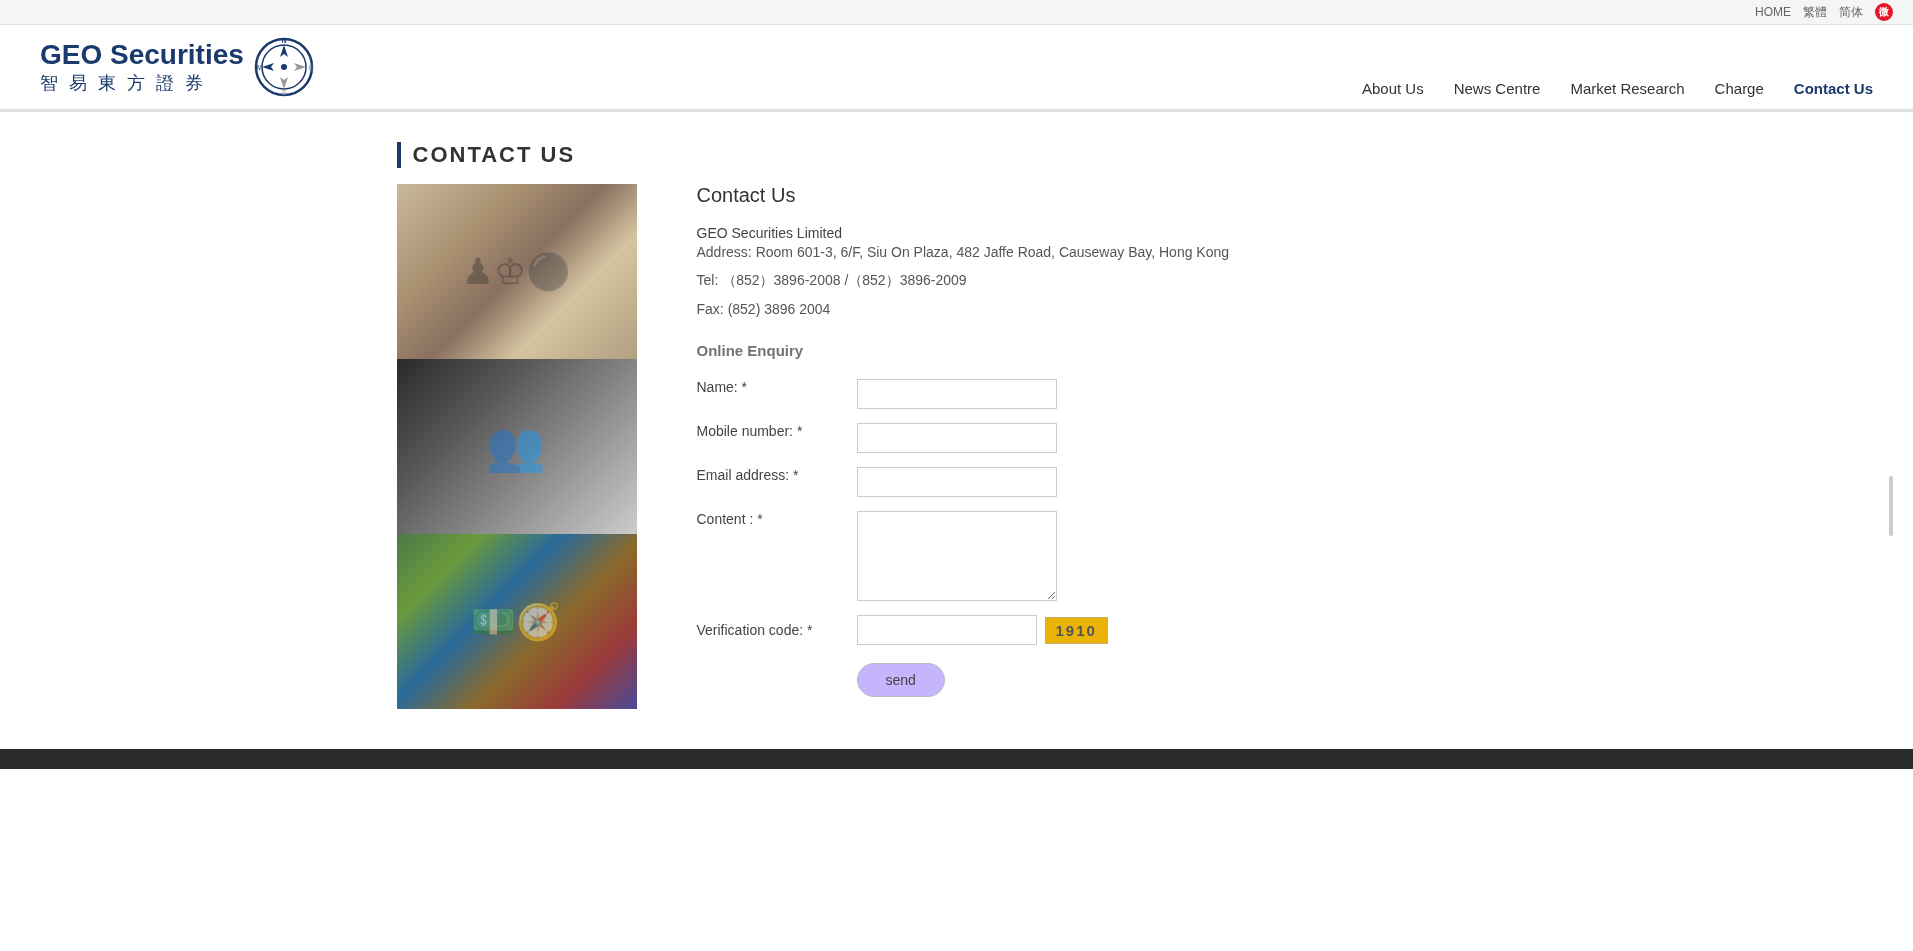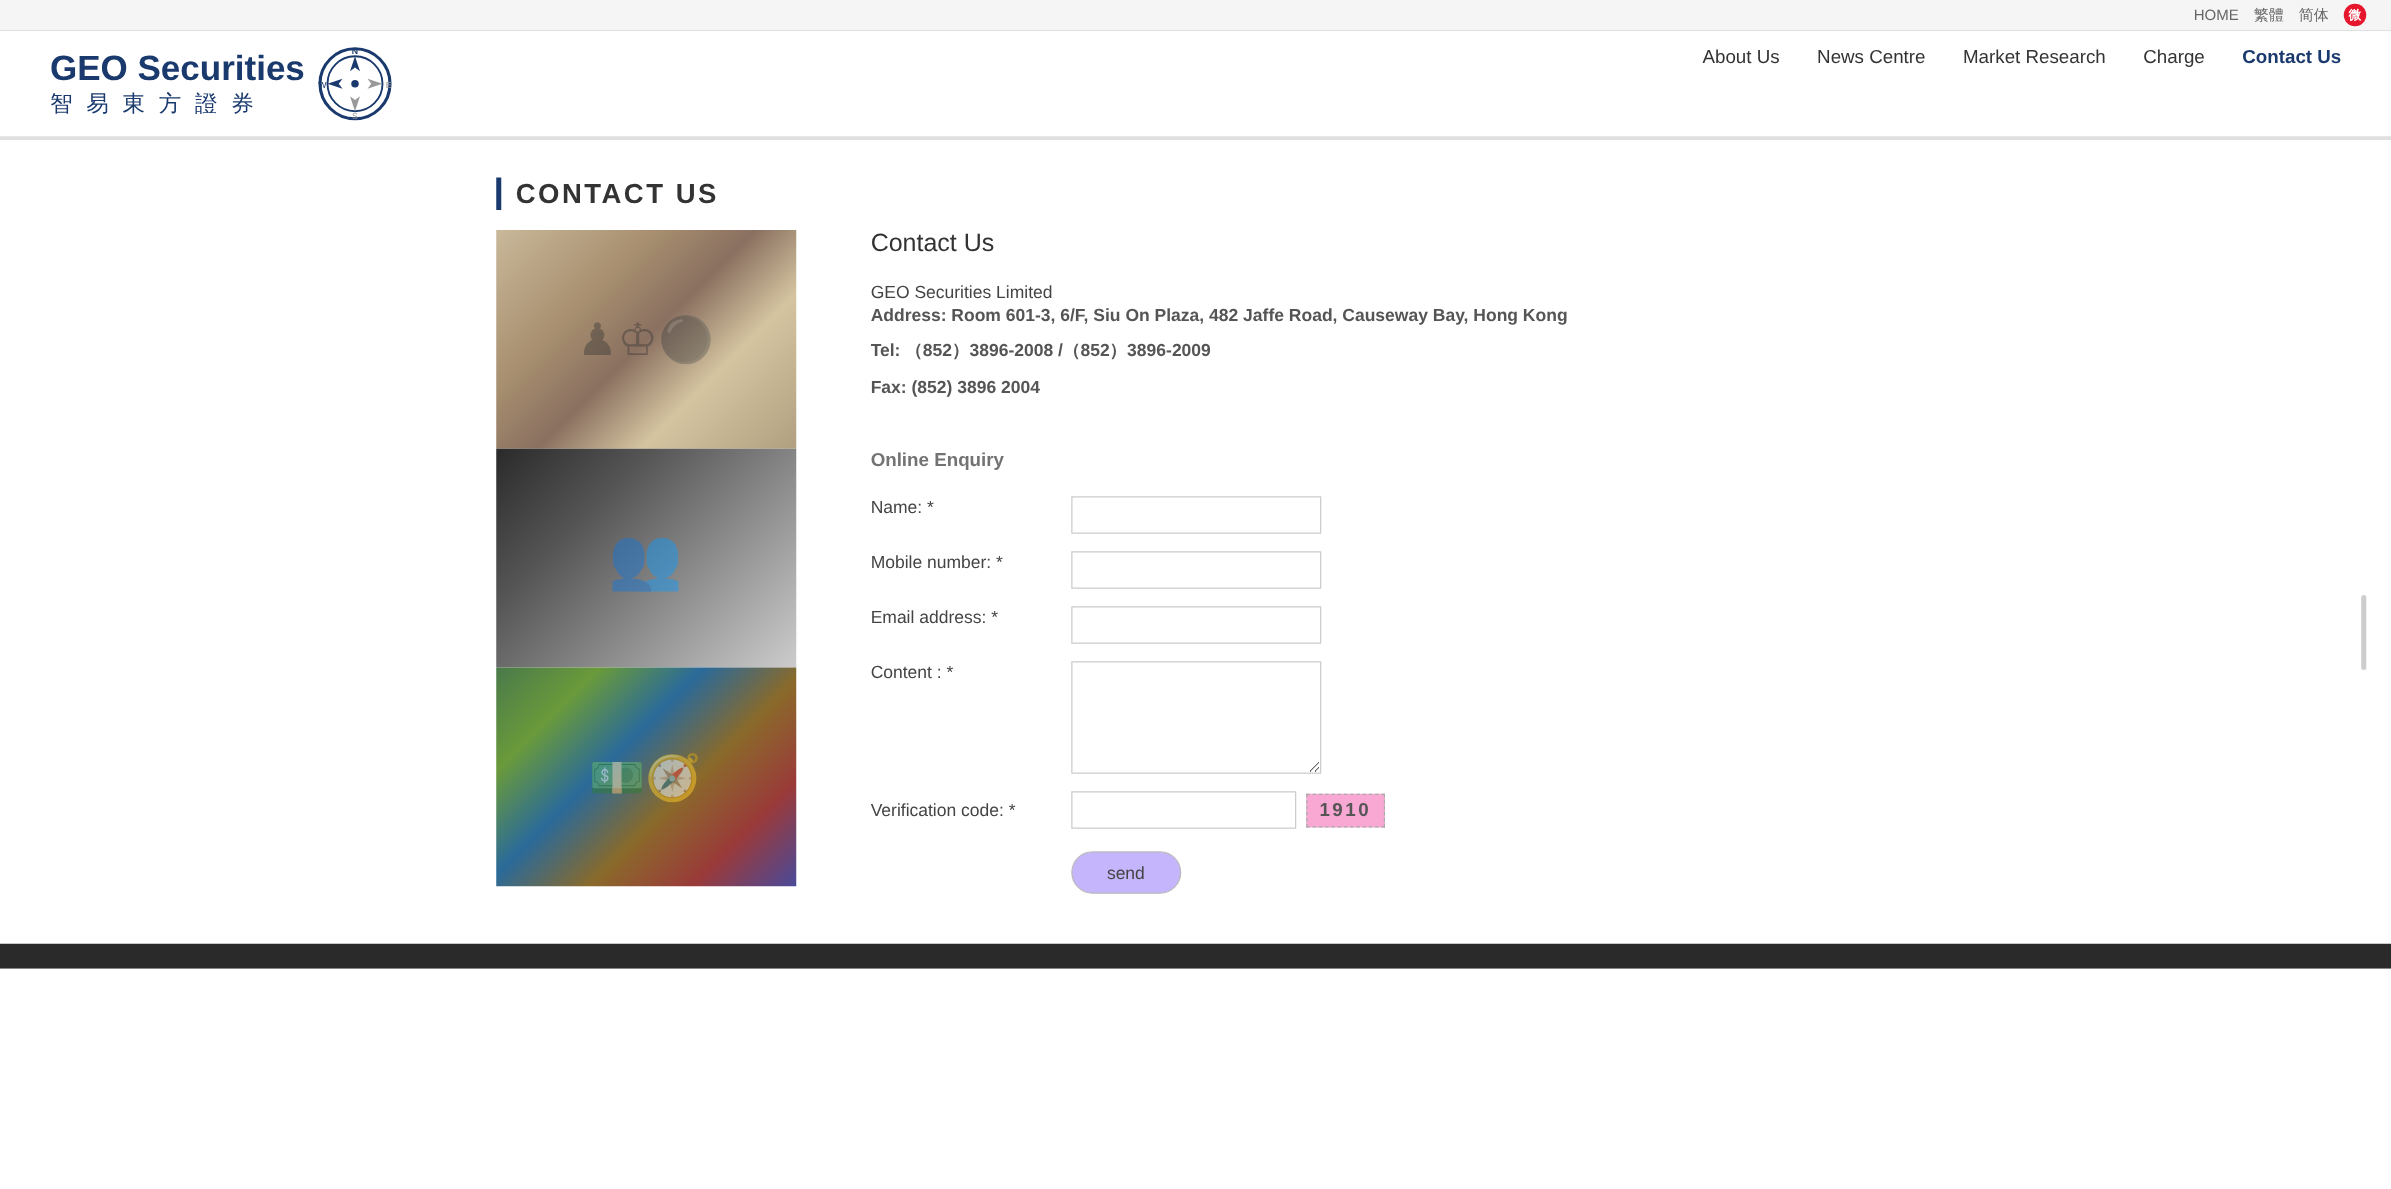--- a/index.html
+++ b/index.html
@@ -34,21 +34,21 @@
       font-size: 10px;
       font-weight: bold;
     }
 
     
     .header {
       background: #fff;
       border-bottom: 3px solid #e0e0e0;
       padding: 12px 40px;
       display: flex;
-      align-items: flex-start;
+      align-items: flex-end;
       justify-content: space-between;
     }
     .logo-area {
       display: flex;
       align-items: center;
       gap: 10px;
     }
     .logo-text {
       display: flex;
       flex-direction: column;
@@ -176,22 +176,21 @@
       font-size: 20px;
       color: #333;
       margin-bottom: 18px;
       font-weight: normal;
     }
     .company-name {
       color: #444;
       font-size: 14px;
     }
     .contact-info {
-      margin-bottom: 40px;
-      font-weight: bold;
+      margin-bottom: 22px;
     }
     .contact-info p {
       color: #555;
       margin-bottom: 6px;
       font-size: 14px;
       line-height: 1.6;
     }
     .online-enquiry-title {
       font-size: 15px;
       color: #737373;
@@ -240,21 +239,21 @@
     }
     .verification-code-display {
       display: inline-block;
       border: 1px dashed #aaa;
       padding: 4px 10px;
       font-size: 15px;
       font-weight: bold;
       color: #555;
       margin-left: 8px;
       letter-spacing: 2px;
-      background: #f9a8d4;
+      background: #eab308;
     }
     .send-btn {
       display: block;
       margin-top: 18px;
       margin-left: 160px;
       background: #c4b5fd;
       border: 1px solid #bbb;
       border-radius: 20px;
       padding: 8px 28px;
       font-size: 14px;

